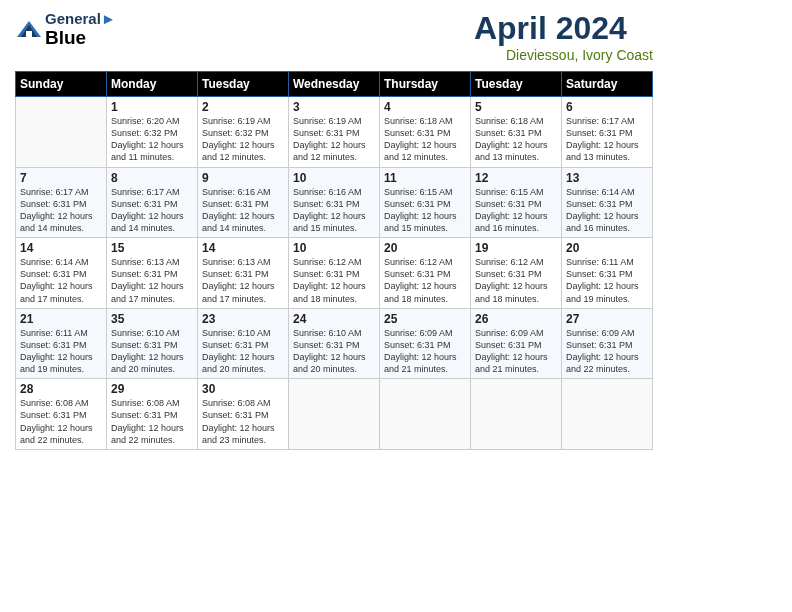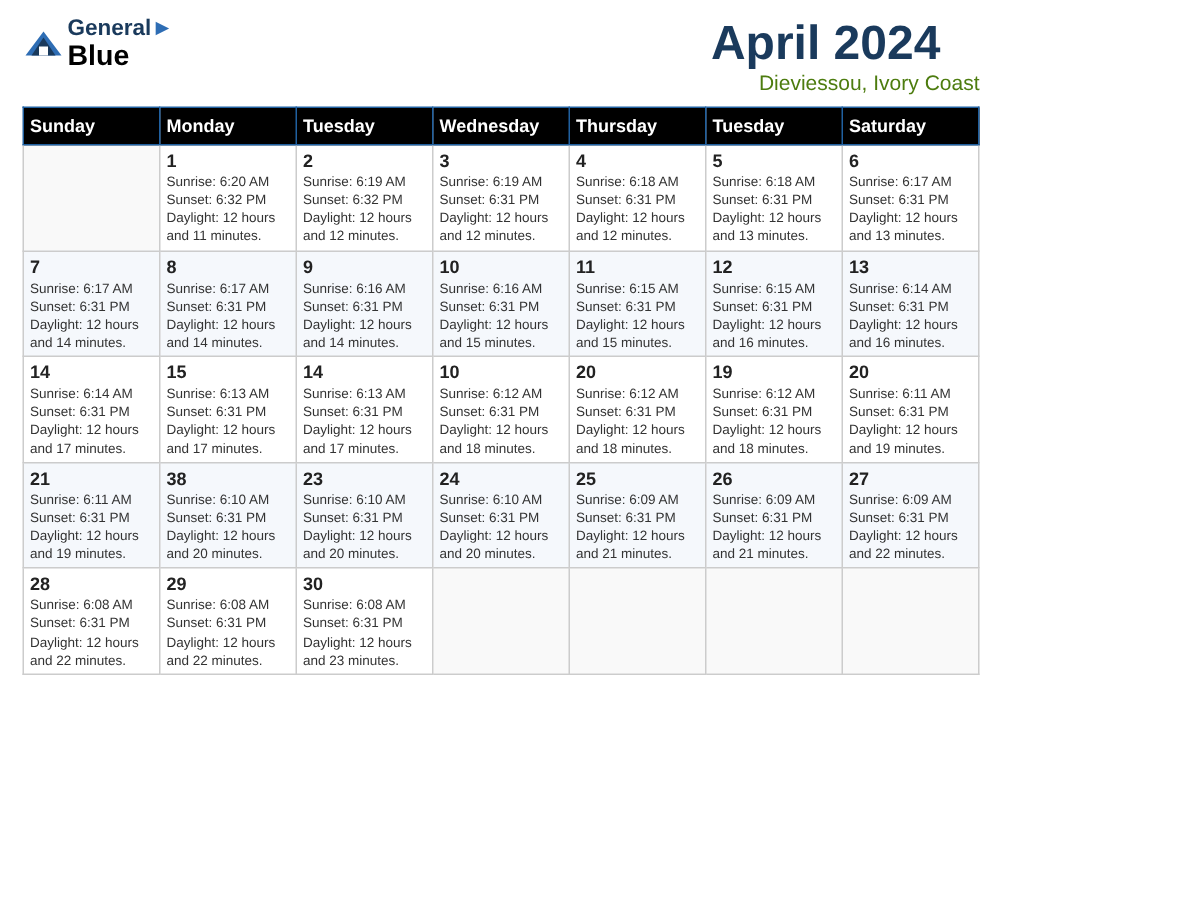--- a/index.html
+++ b/index.html
@@ -208,21 +208,21 @@
             <span class="day-num">20</span>
             <div class="day-info">Sunrise: 6:11 AM<br>Sunset: 6:31 PM<br>Daylight: 12 hours<br>and 19 minutes.</div>
           </td>
         </tr>
         <tr>
           <td>
             <span class="day-num">21</span>
             <div class="day-info">Sunrise: 6:11 AM<br>Sunset: 6:31 PM<br>Daylight: 12 hours<br>and 19 minutes.</div>
           </td>
           <td>
-            <span class="day-num">38</span>
+            <span class="day-num">35</span>
             <div class="day-info">Sunrise: 6:10 AM<br>Sunset: 6:31 PM<br>Daylight: 12 hours<br>and 20 minutes.</div>
           </td>
           <td>
             <span class="day-num">23</span>
             <div class="day-info">Sunrise: 6:10 AM<br>Sunset: 6:31 PM<br>Daylight: 12 hours<br>and 20 minutes.</div>
           </td>
           <td>
             <span class="day-num">24</span>
             <div class="day-info">Sunrise: 6:10 AM<br>Sunset: 6:31 PM<br>Daylight: 12 hours<br>and 20 minutes.</div>
           </td>

